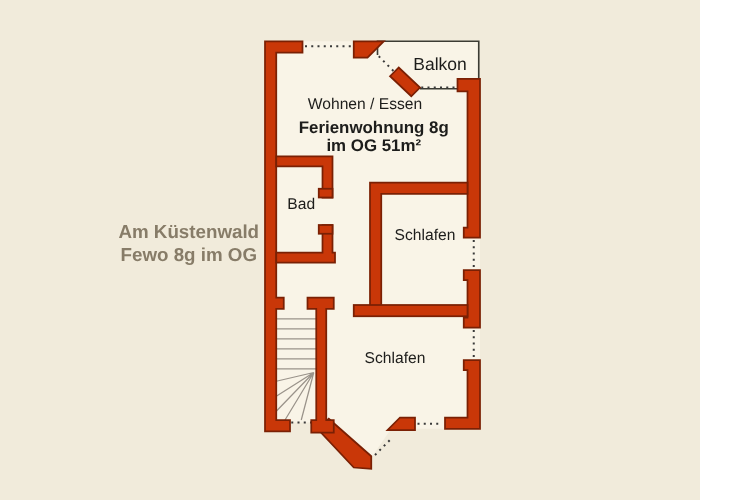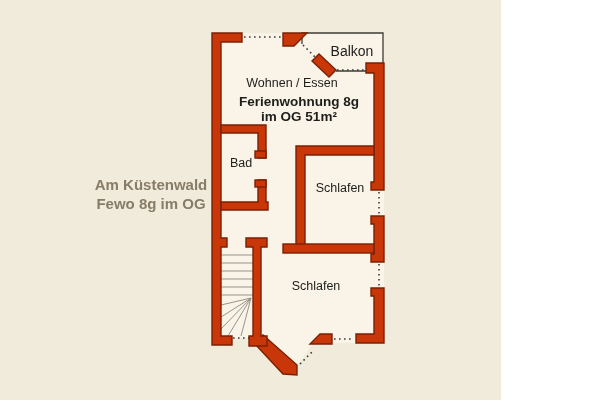--- a/index.html
+++ b/index.html
@@ -1,18 +1,18 @@
 <!DOCTYPE html>
 <html style="--wall-fill: #c93708; --wall-outline: #7a2004; --floor: #f9f4e7; --background: #f1ebdb; --balcony-outline: #3c3c34; --stair-lines: #9a938a; --opening-dots: #3a3a3a; --text: #1d1d1b; --side-label-text: #877c68;"><head>
 <meta charset="utf-8">
 <style>
   html,body{margin:0;padding:0;}
   .stage{
     position:relative;
-    width:501px;height:400px;
+    width:560px;height:400px;
     background:var(--background,#f1ebdb);
     overflow:hidden;
     font-family:"Liberation Sans",sans-serif;
   }
   svg{display:block;}
   .floor   {fill:var(--floor,#f9f4e7);stroke:none;}
   .wall    {fill:var(--wall-fill,#c93708);stroke:var(--wall-outline,#7a2004);stroke-width:1.4;stroke-linejoin:miter;}
   .balc-line{fill:none;stroke:var(--balcony-outline,#3c3c34);stroke-width:1.3;}
   .opening {fill:none;stroke:var(--opening-dots,#3a3a3a);stroke-width:1.6;stroke-dasharray:1.6 3.4;stroke-linecap:butt;}
   .stair   {fill:none;stroke:var(--stair-lines,#9a938a);stroke-width:1;}

